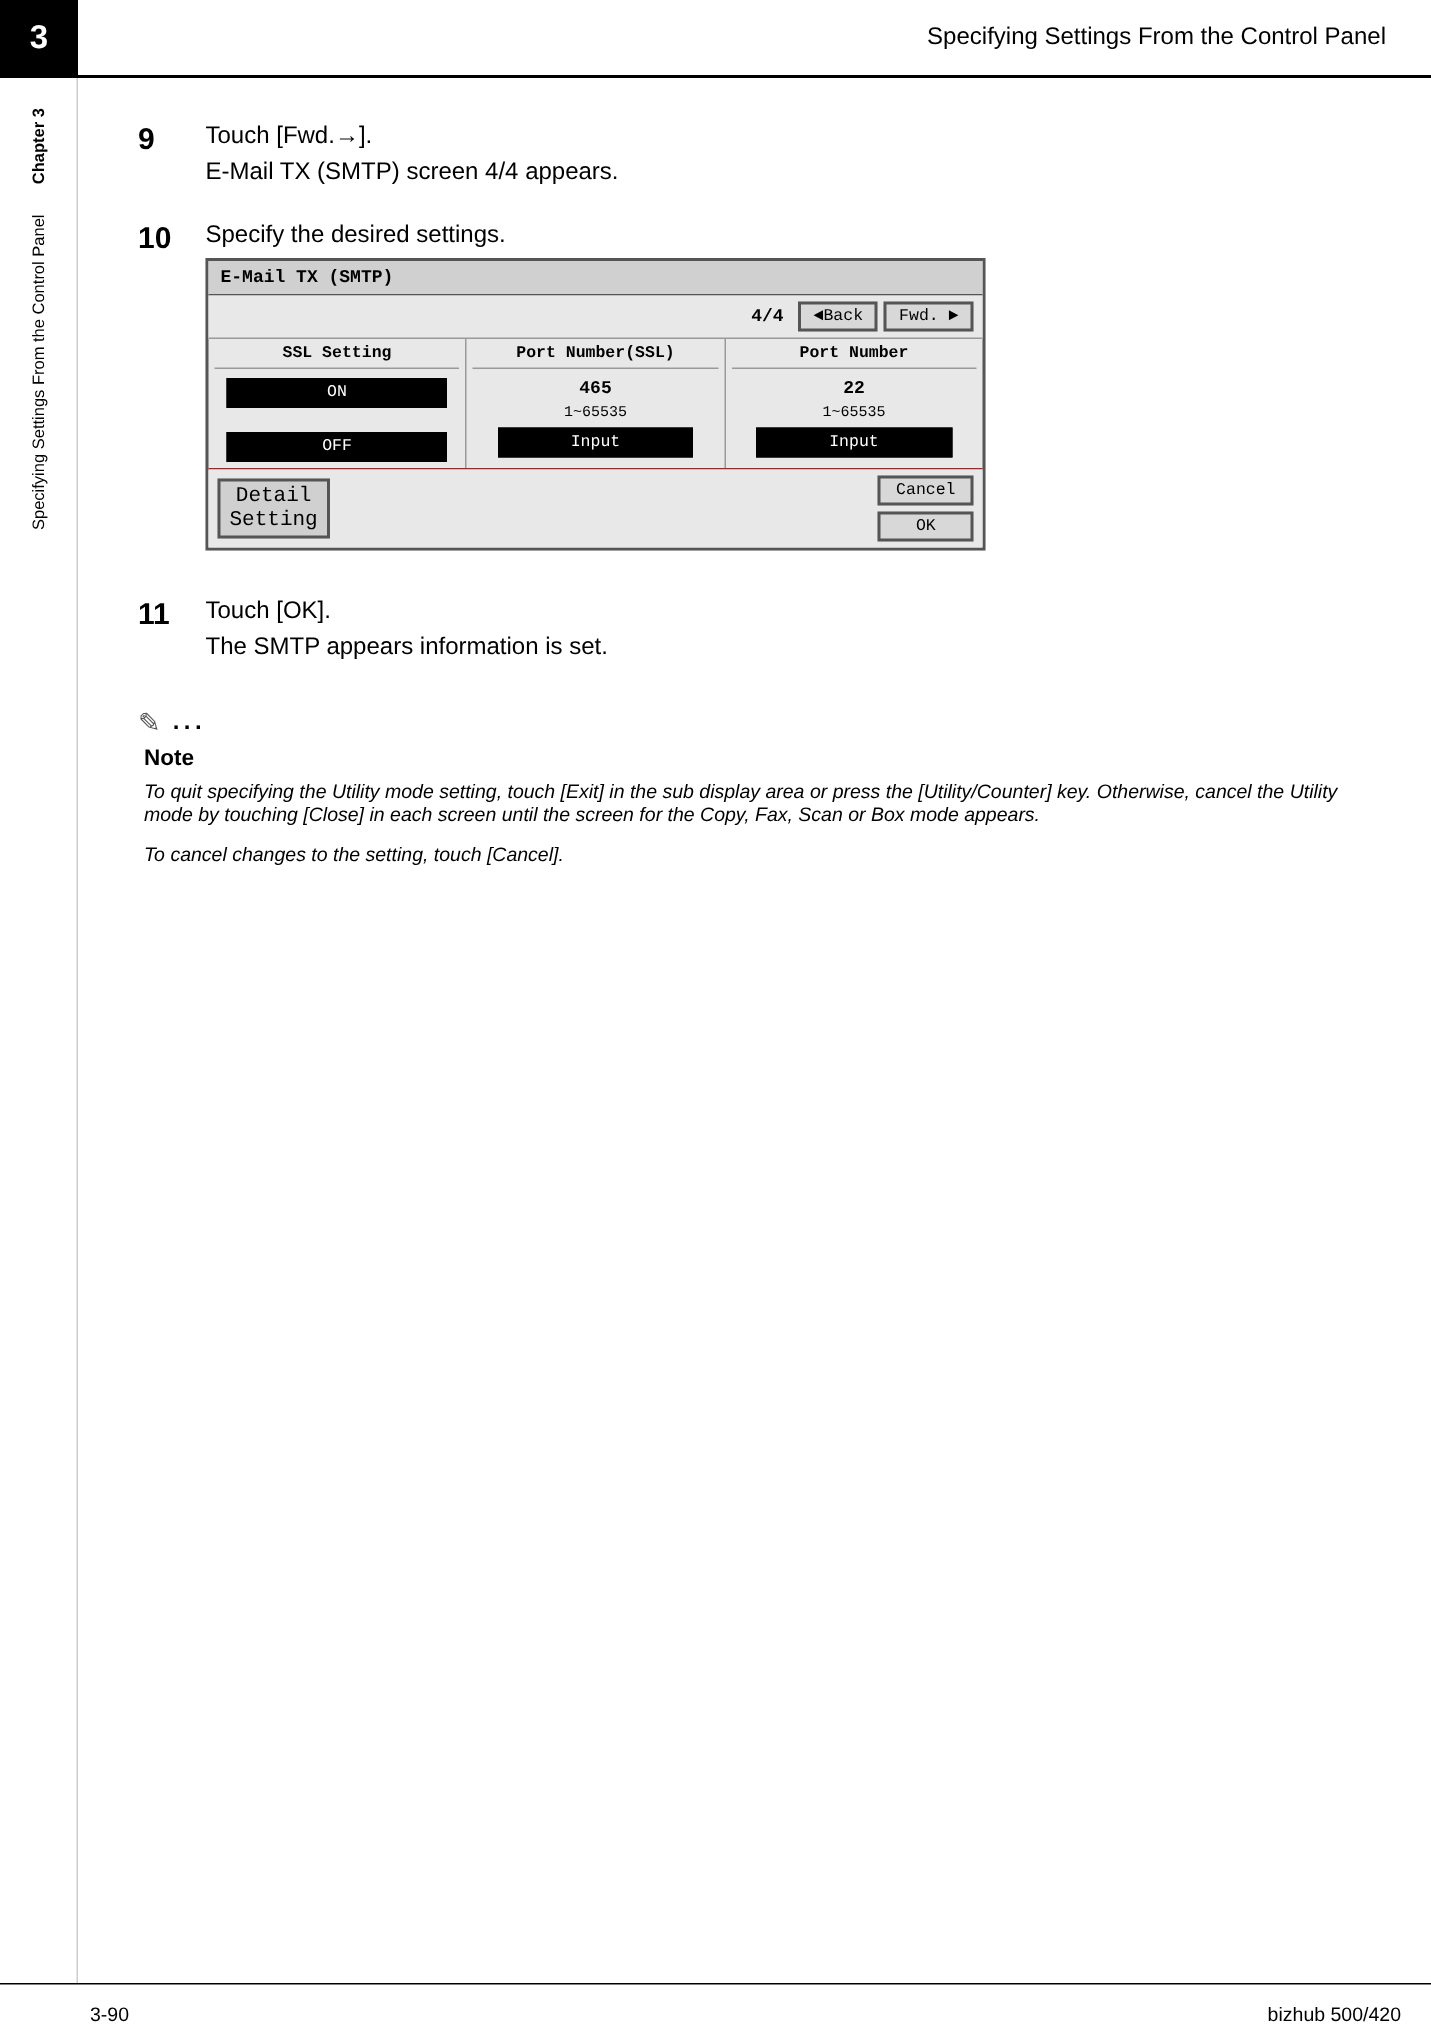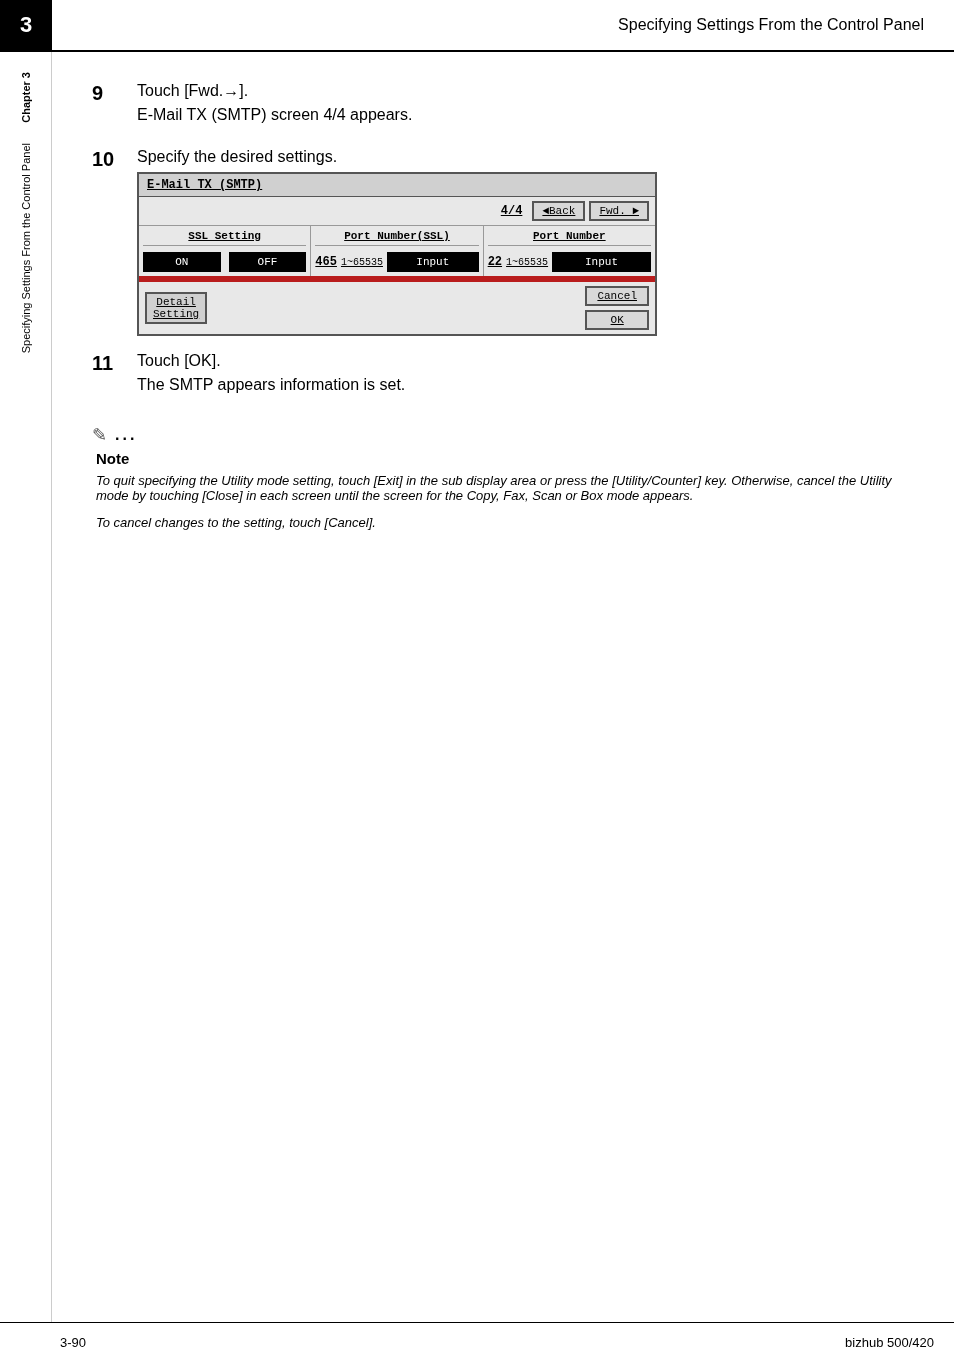--- a/index.html
+++ b/index.html
@@ -101,23 +101,22 @@
       color: #000;
       margin-bottom: 14px;
       margin-left: 0;
     }
 
     
     .screen-mockup {
       border: 2px solid #555;
       background: #e8e8e8;
       width: 520px;
-      margin-bottom: 6px;
-      font-family: 'Courier New', monospace;
-      text-decoration: underline;
+      margin-bottom: 22px;
+      font-family: 'Courier New', monospace;
     }
     .screen-title-bar {
       background: #d0d0d0;
       border-bottom: 1px solid #555;
       padding: 4px 8px;
       font-size: 12px;
       font-weight: bold;
       color: #000;
     }
     .screen-nav-bar {
@@ -140,42 +139,42 @@
       background: #d8d8d8;
       font-size: 11px;
       padding: 2px 8px;
       color: #000;
       font-family: 'Courier New', monospace;
     }
 
     
     .screen-columns {
       display: flex;
-      border-bottom: 6px solid #b91c1c;
+      border-bottom: 1px solid #b91c1c;
     }
     .screen-col {
       flex: 1;
       border-right: 1px solid #999;
       padding: 4px;
     }
     .screen-col:last-child {
       border-right: none;
     }
     .col-header {
       font-size: 11px;
       font-weight: bold;
       text-align: center;
       color: #000;
       margin-bottom: 6px;
       border-bottom: 1px solid #999;
       padding-bottom: 3px;
     }
     .col-content {
       display: flex;
-      flex-direction: row;
+      flex-direction: column;
       align-items: center;
       gap: 4px;
     }
     .screen-btn-black {
       background: #000;
       color: #fff;
       font-family: 'Courier New', monospace;
       font-size: 11px;
       width: 90%;
       padding: 3px 0;
@@ -208,21 +207,21 @@
     .screen-bottom {
       display: flex;
       justify-content: space-between;
       align-items: center;
       padding: 4px 6px;
       background: #e8e8e8;
     }
     .detail-btn {
       border: 2px solid #555;
       background: #d0d0d0;
-      font-size: 11px;
+      font-size: 14px;
       padding: 2px 6px;
       font-family: 'Courier New', monospace;
       color: #000;
     }
     .bottom-btns {
       display: flex;
       gap: 4px;
       flex-direction: column;
     }
     .cancel-btn {

